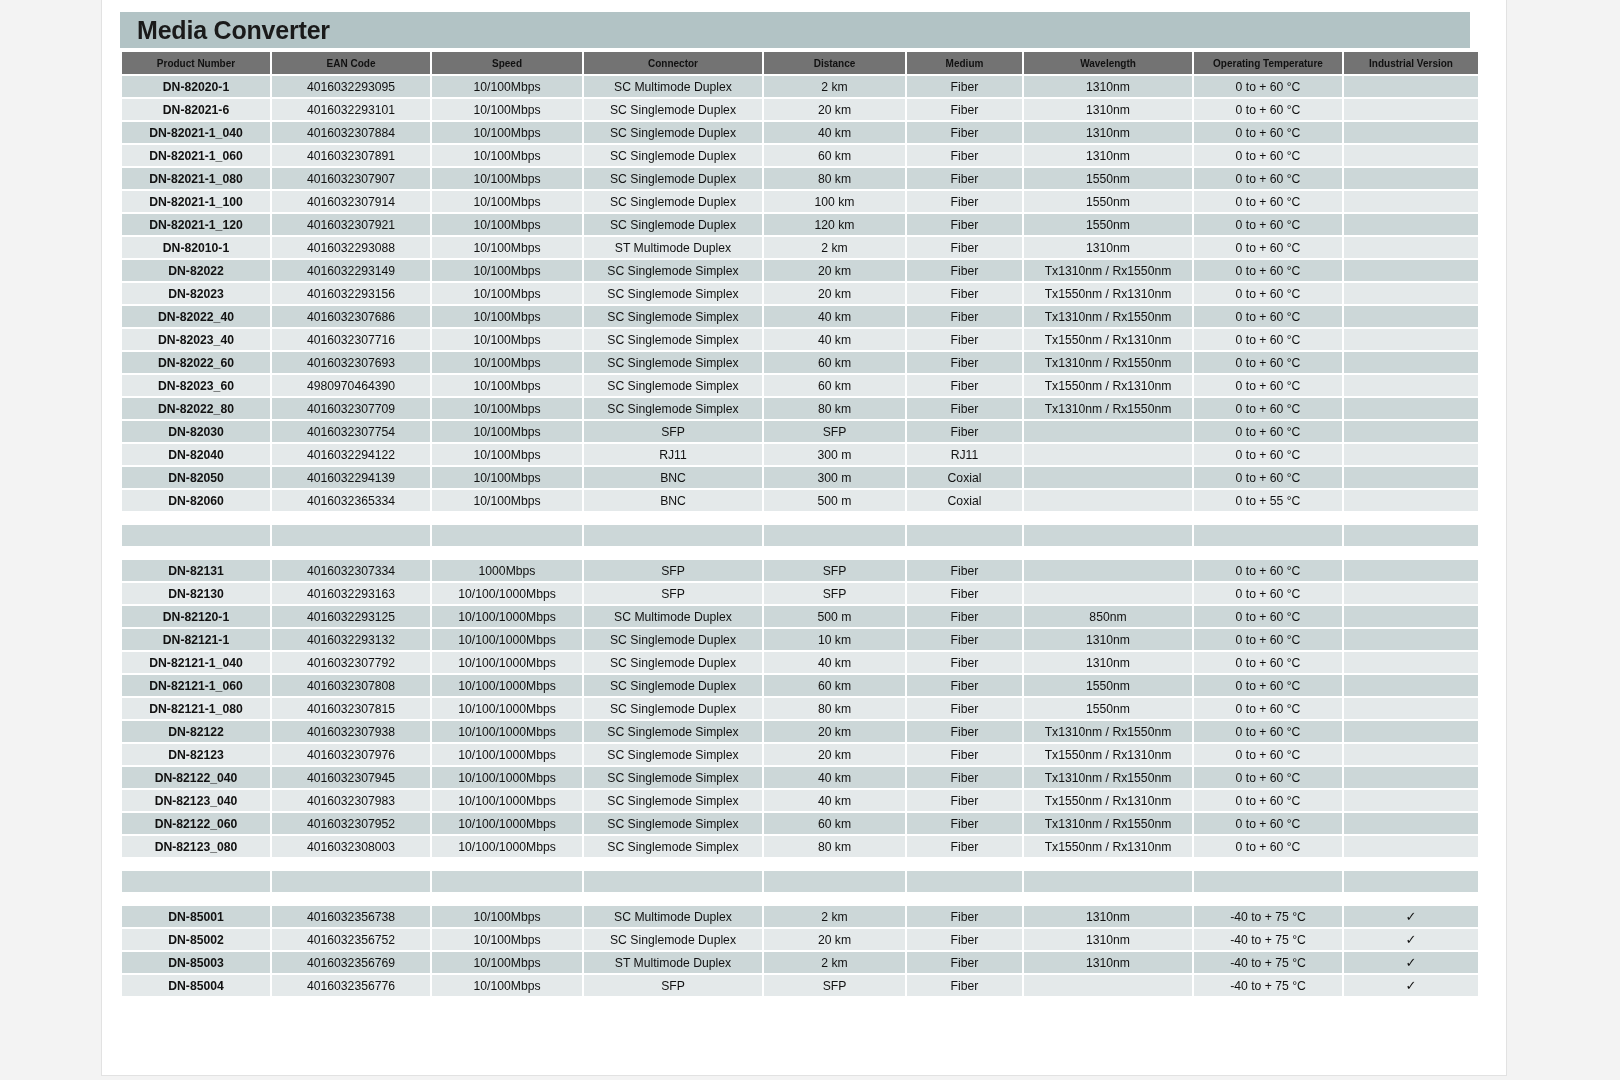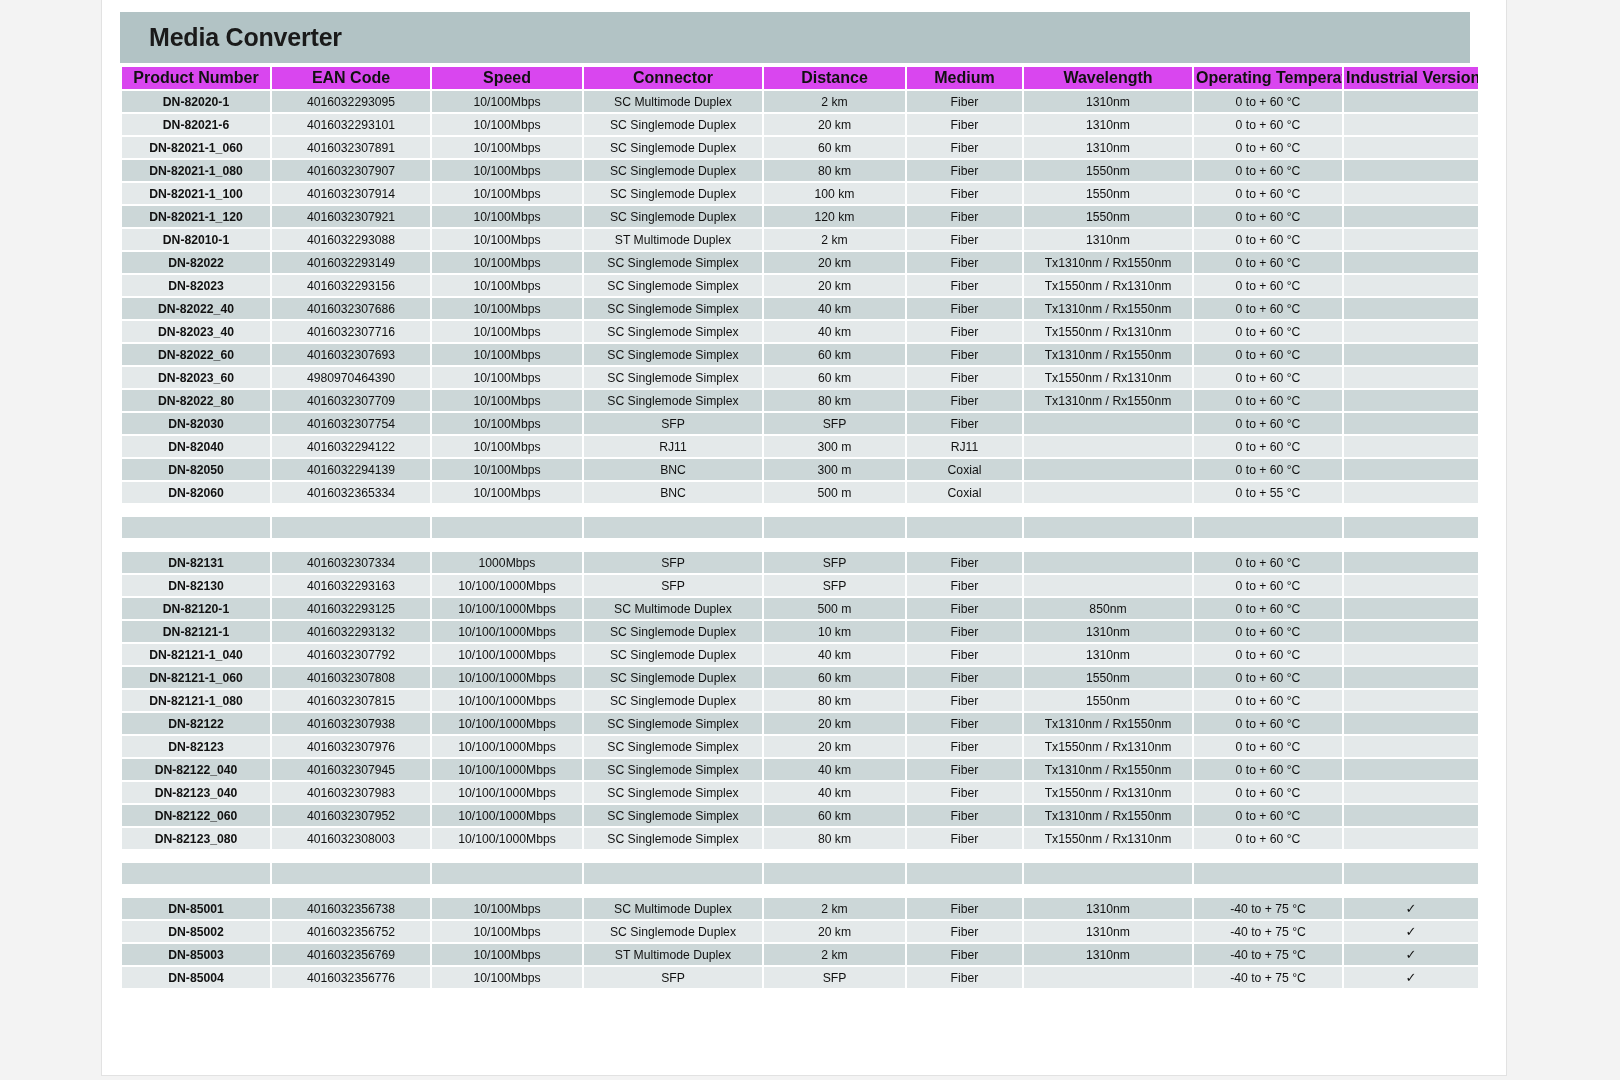--- a/index.html
+++ b/index.html
@@ -29,25 +29,25 @@
     background: #ffffff;
     box-shadow: 0 0 0 1px #e2e2e2;
   }
   #inner {
     position: absolute;
     left: 18px;
     top: 12px;
     width: 1350px;
   }
   #title-bar {
-    height: 51px;
+    height: 36px;
     background: #b2c3c5;
     display: flex;
     align-items: center;
-    padding-left: 29px;
+    padding-left: 17px;
     box-sizing: border-box;
   }
   #title-bar .title-text {
     font-size: 25px;
     font-weight: bold;
     color: #1a1a1a;
     letter-spacing: -0.2px;
   }
   table.spec {
     border-collapse: separate;
@@ -59,23 +59,23 @@
   table.spec th, table.spec td {
     font-size: 12.2px;
     color: #111111;
     text-align: center;
     height: 17px;
     padding: 2px 2px;
     overflow: hidden;
     white-space: nowrap;
   }
   table.spec th {
-    background: #d946ef;
+    background: #737373;
     font-weight: bold;
-    font-size: 16px;
+    font-size: 10px;
     height: 18px;
     margin-top: 9px;
   }
   tr.r-light td { background: #e4e9ea; }
   tr.r-dark  td { background: #ccd7d8; }
   tr.r-sep td {
     background: #ccd7d8;
     height: 17px;
   }
   tr.r-gap td {
@@ -152,20 +152,31 @@
               <td class="c-product">DN-82021-6</td>
               <td>4016032293101</td>
               <td>10/100Mbps</td>
               <td>SC Singlemode Duplex</td>
               <td>20 km</td>
               <td>Fiber</td>
               <td>1310nm</td>
               <td>0 to + 60 °C</td>
               <td></td>
             </tr>
+            <tr class="r-dark">
+              <td class="c-product">DN-82021-1_040</td>
+              <td>4016032307884</td>
+              <td>10/100Mbps</td>
+              <td>SC Singlemode Duplex</td>
+              <td>40 km</td>
+              <td>Fiber</td>
+              <td>1310nm</td>
+              <td>0 to + 60 °C</td>
+              <td></td>
+            </tr>
             <tr class="r-light">
               <td class="c-product">DN-82021-1_060</td>
               <td>4016032307891</td>
               <td>10/100Mbps</td>
               <td>SC Singlemode Duplex</td>
               <td>60 km</td>
               <td>Fiber</td>
               <td>1310nm</td>
               <td>0 to + 60 °C</td>
               <td></td>

